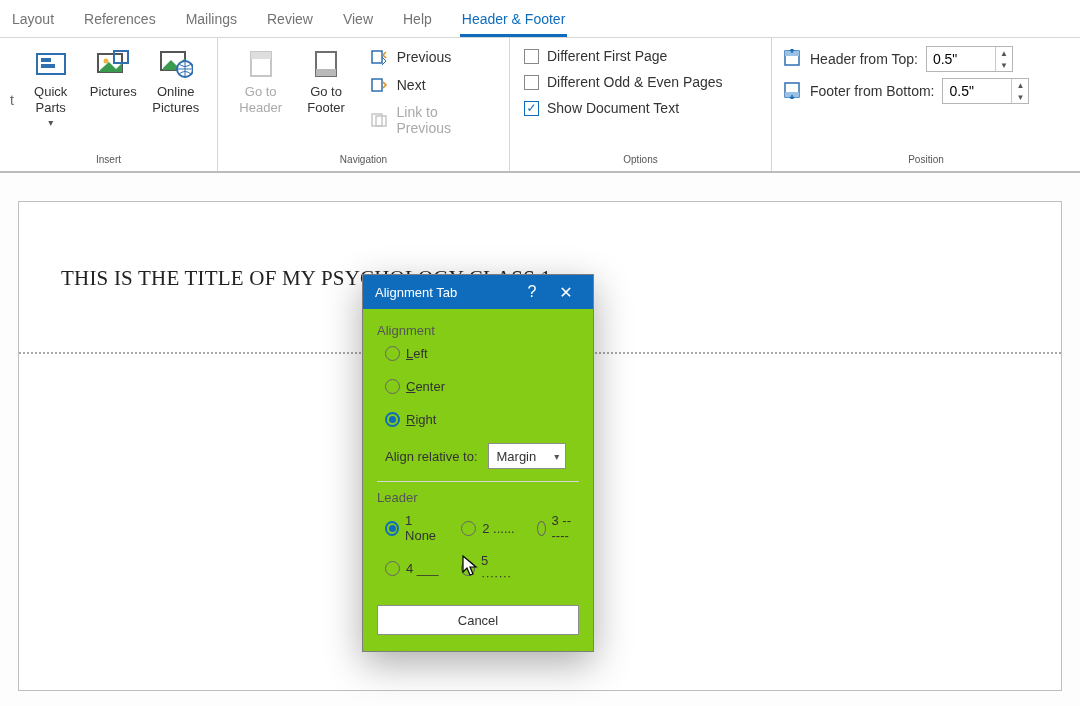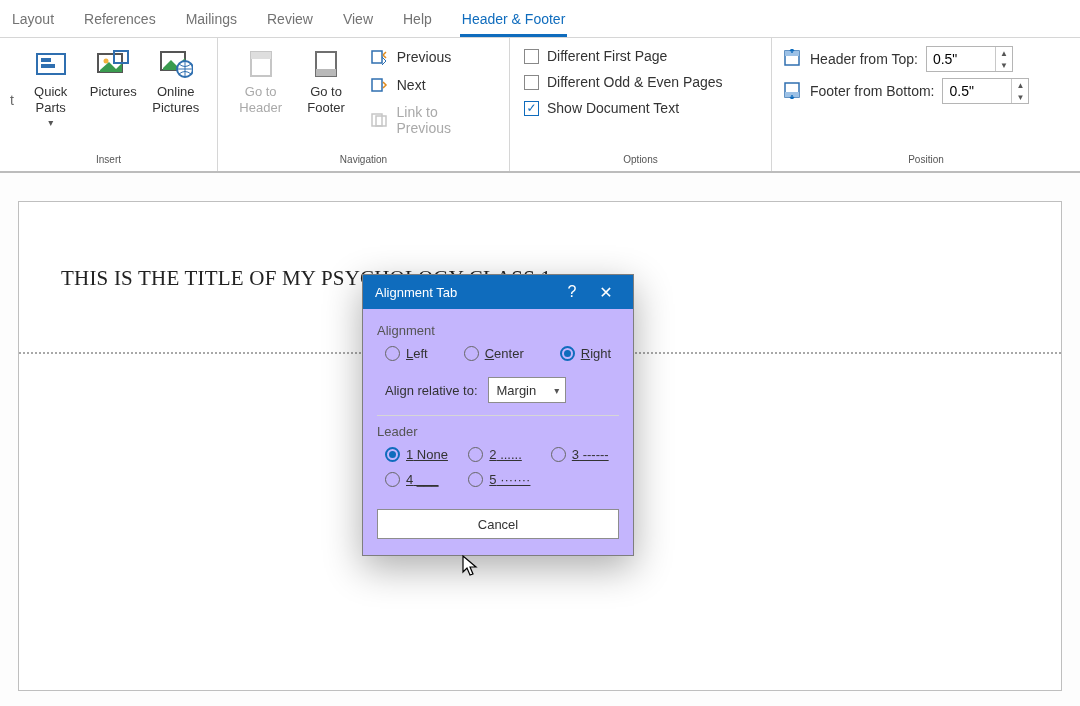--- a/index.html
+++ b/index.html
@@ -139,55 +139,55 @@
     left: 0; right: 0;
     top: 150px;
     border-top: 2px dotted #a8a8a8;
   }
 
   
   .dialog {
     position: absolute;
     left: 362px;
     top: 274px;
-    width: 272px;
-    background: #c4b5fd;
+    width: 232px;
+    background: #84cc16;
     border: 1px solid #7e7e7e;
     box-shadow: 0 12px 36px rgba(0,0,0,0.32);
     font-size: 13px;
   }
   .dlg-title {
     background: #0f6cbd;
     color: #fff;
     display: flex;
     align-items: center;
     height: 34px;
     padding: 0 10px 0 12px;
   }
   .dlg-title .t { flex: 1; }
   .dlg-title .hbtn { width: 34px; text-align: center; font-size: 16px; cursor:pointer; }
   .dlg-body { padding: 10px 14px 4px 14px; }
   .fieldset-label { color: #555; margin: 4px 0 8px 0; }
-  .radio-row { display:flex; gap: 36px; align-items:flex-start; margin: 4px 0 12px 8px; }
+  .radio-row { display:flex; gap: 18px; align-items:flex-start; margin: 4px 0 12px 8px; flex-direction: column; }
   .radio {
     width: 15px; height: 15px; border: 1px solid #666; border-radius: 50%;
     display:inline-flex; align-items:center; justify-content:center;
   }
   .radio.sel { border: 2px solid #0f6cbd; }
   .radio.sel::after { content:""; width:7px; height:7px; background:#0f6cbd; border-radius:50%; }
   .rlabel { display:flex; align-items:center; gap:6px; cursor:pointer; }
   .underline-first { }
   .underline-first .u { text-decoration: underline; }
   .align-rel { display:flex; align-items:center; gap:10px; margin: 16px 0 12px 8px; }
   .select {
     border: 1px solid #8d8d8d; height: 26px; display:flex; align-items:center;
     padding: 0 6px 0 8px; gap: 18px; background:#fff; cursor:pointer;
   }
   .select .chev { font-size: 10px; color:#555; }
-  .leader-grid { display:grid; grid-template-columns: auto auto auto; gap: 10px 18px; margin: 0 8px 8px 8px; text-decoration: underline; }
+  .leader-grid { display:grid; grid-template-columns: auto auto auto; gap: 10px 18px; margin: 0 8px 8px 8px; }
   .dlg-actions { display:flex; gap: 14px; padding: 10px 14px 16px 14px; }
   .btn {
     flex:1; height: 30px; border:1px solid #8d8d8d; background:#fff; display:flex;
     align-items:center; justify-content:center; cursor:pointer; font-size:13px;
   }
   .btn.primary { background:#e6f1fb; border-color:#4a90d9; }
 
   .cursor {
     position: absolute;
     left: 462px; top: 555px;

